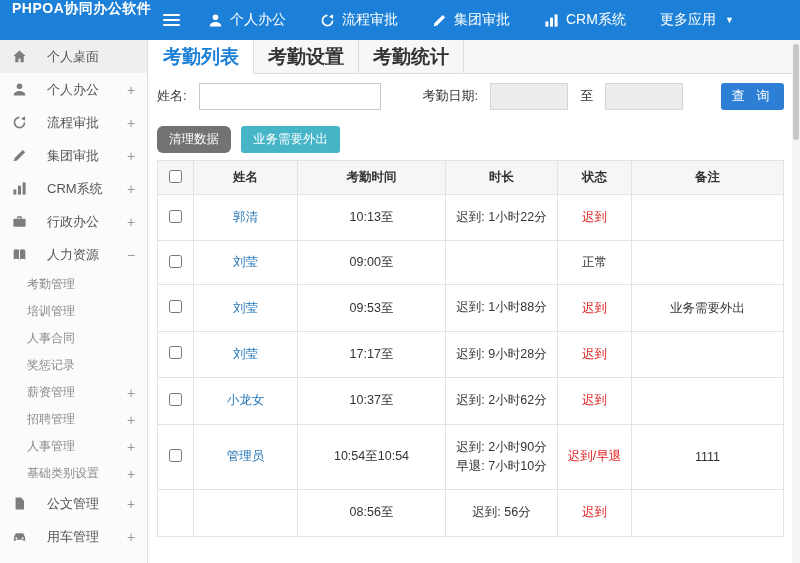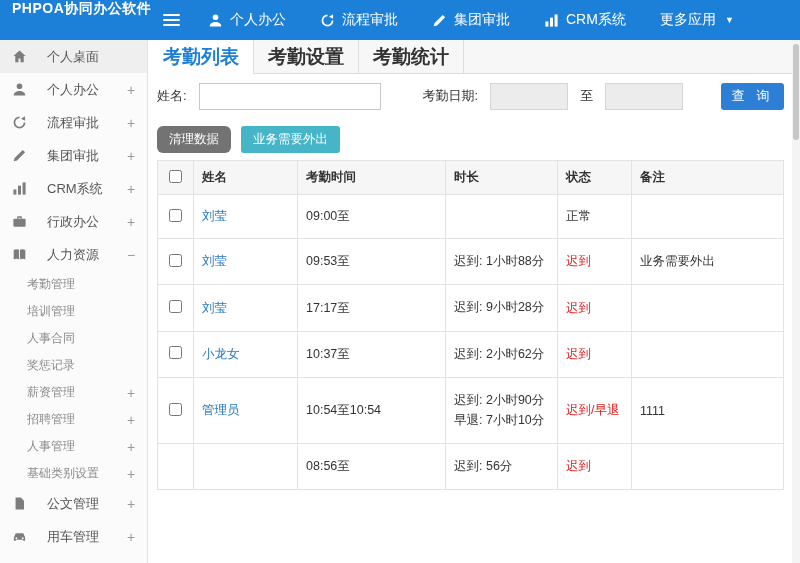--- a/index.html
+++ b/index.html
@@ -41,21 +41,21 @@
   .flabel.date{margin-left:30px}
   .input-date{width:78px;height:27px;border:1px solid #d6d6d6;background:#ececec;padding:0 6px;font-size:12px}
   .btn-search{width:64px;height:27px;background:#2d7fd6;color:#fff;border:none;border-radius:3px;font-size:13px;letter-spacing:4px;margin-left:26px;cursor:pointer}
 
   .btnrow{height:42px;display:flex;align-items:center;gap:10px;padding:0 8px}
   .btn-danger{background:#737373;color:#fff;border:none;border-radius:6px;height:27px;padding:0 12px;font-size:12.5px;cursor:pointer}
   .btn-export{background:#47b5c8;color:#fff;border:none;border-radius:3px;height:27px;padding:0 12px;font-size:12.5px;cursor:pointer}
 
   
   table{border-collapse:collapse;margin:0 8px;width:627px;table-layout:fixed}
-  th,td{border:1px solid #e3e3e3;font-size:12.5px;text-align:left;vertical-align:middle;color:#333;overflow:hidden}
+  th,td{border:1px solid #e3e3e3;font-size:12.5px;text-align:center;vertical-align:middle;color:#333;overflow:hidden}
   th{background:#f6f6f6;font-weight:bold;padding:8px;height:31px}
   td{padding:13px 8px}
   .c-check{width:36px;text-align:center;padding:8px 4px}
   .c-name{width:104px}
   .c-time{width:148px}
   .c-dur{width:112px}
   .c-status{width:74px}
   .name-link{color:#2878b8;text-decoration:none;cursor:pointer}
   .dur{white-space:pre-line;line-height:1.55}
   .status-red{color:#e02020}
@@ -283,20 +283,28 @@
         <th>姓名</th>
         <th>考勤时间</th>
         <th>时长</th>
         <th>状态</th>
         <th>备注</th>
       </tr>
     </thead>
     <tbody>
       <tr>
         <td class="c-check"><input type="checkbox" style=""></td>
+        <td><a class="name-link">郭清</a></td>
+        <td>10:13至</td>
+        <td class="dur">迟到: 1小时22分</td>
+        <td class="status-red">迟到</td>
+        <td></td>
+      </tr>
+      <tr>
+        <td class="c-check"><input type="checkbox" style=""></td>
         <td><a class="name-link">刘莹</a></td>
         <td>09:00至</td>
         <td class="dur"></td>
         <td class="status-normal">正常</td>
         <td></td>
       </tr>
       <tr>
         <td class="c-check"><input type="checkbox" style=""></td>
         <td><a class="name-link">刘莹</a></td>
         <td>09:53至</td>

